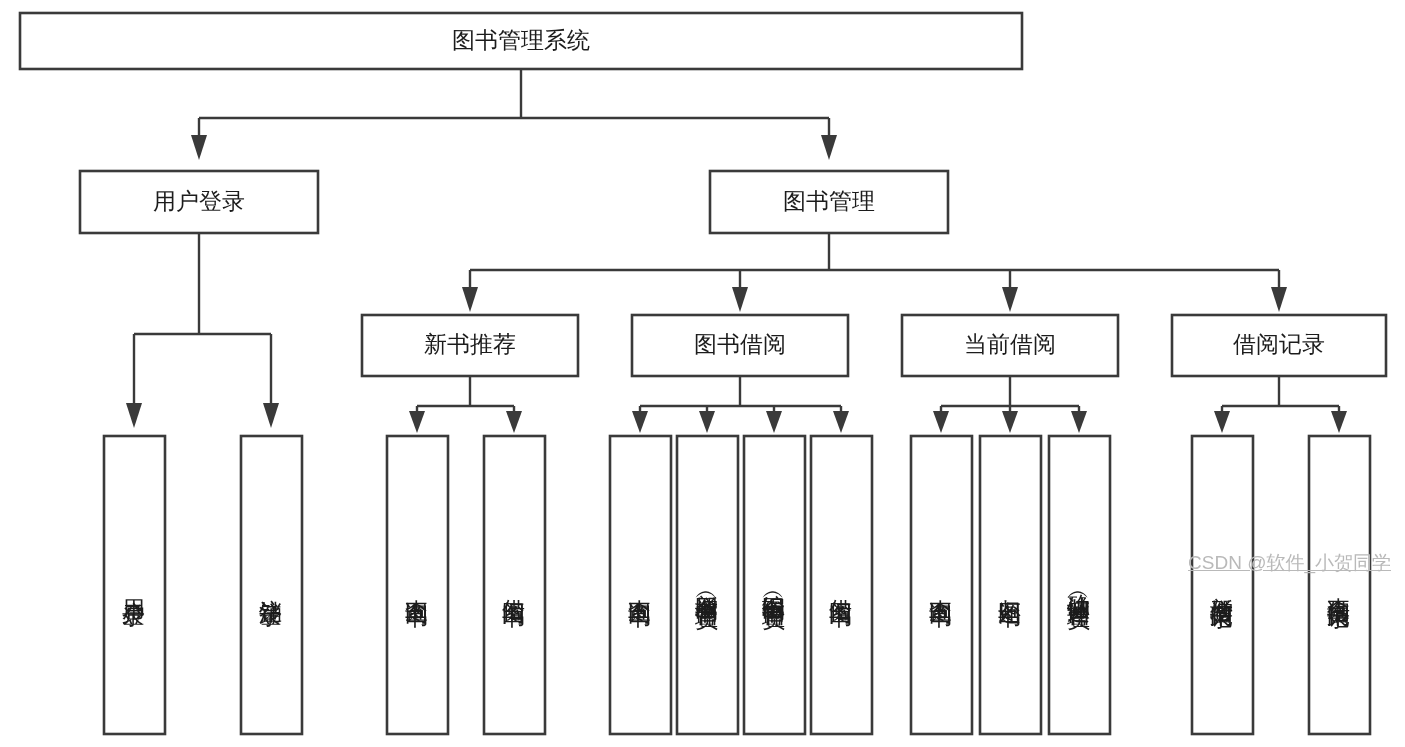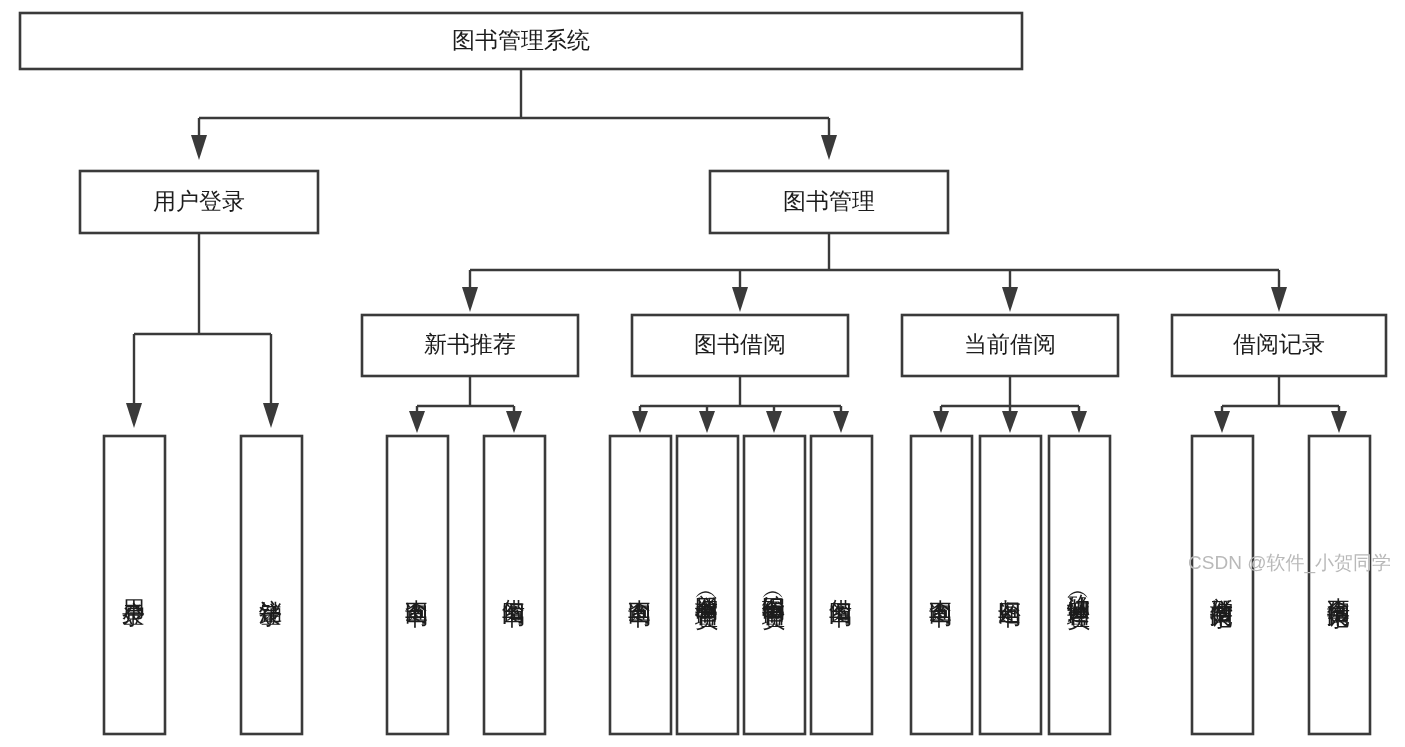--- a/index.html
+++ b/index.html
@@ -61,20 +61,21 @@
   }
   .watermark-text {
     position: absolute;
     right: 14px;
     bottom: 6px;
     font-family: "Liberation Sans", "DejaVu Sans", sans-serif;
     font-size: 19px;
     color: #b9b9b9;
     white-space: nowrap;
     user-select: none;
+    text-decoration: underline;
   }
 </style>
 </head>
 <body>
 
 <div id="diagram-root">
 
   <svg class="diagram-canvas" viewBox="0 0 1405 747">
 
     <g>

